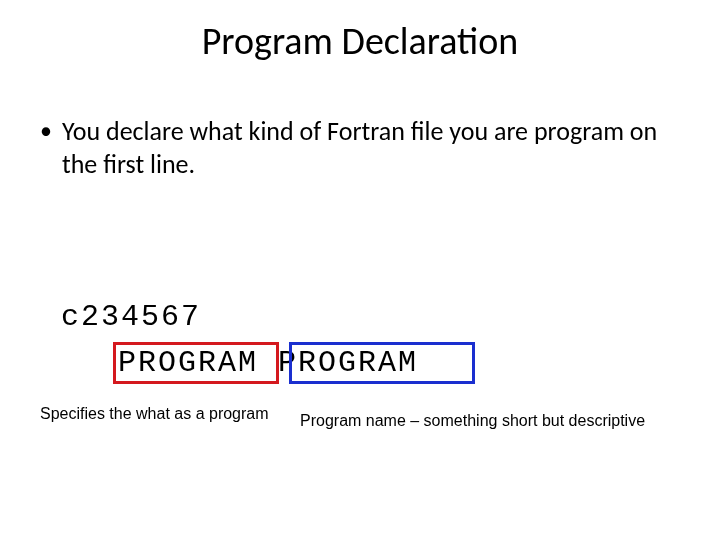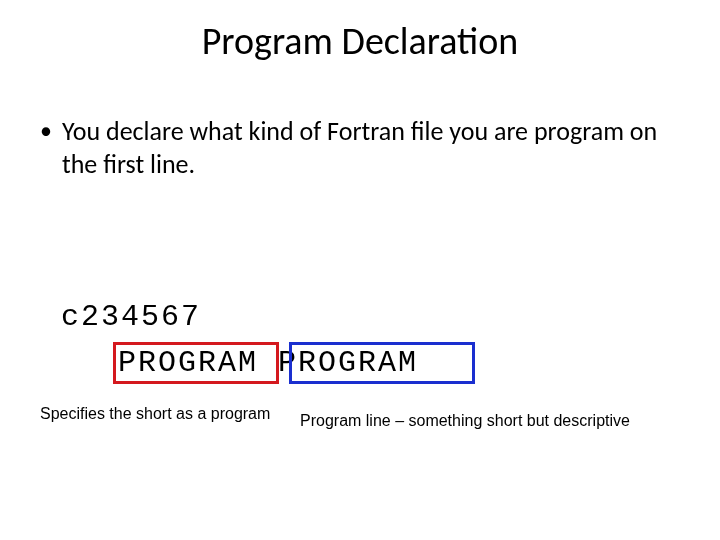--- a/index.html
+++ b/index.html
@@ -117,16 +117,16 @@
 
   <div class="code-area">c234567</div>
 
   <div class="code-line2">
     <span>PROGRAM</span><span> </span><span>PROGRAM</span>
   </div>
 
   <div class="box-red"></div>
   <div class="box-blue"></div>
 
-  <div class="caption-left">Specifies the short as a program</div>
-  <div class="caption-right">Program line – something short but descriptive</div>
+  <div class="caption-left">Specifies the what as a program</div>
+  <div class="caption-right">Program name – something short but descriptive</div>
 
 </div>
 
 </body></html>

